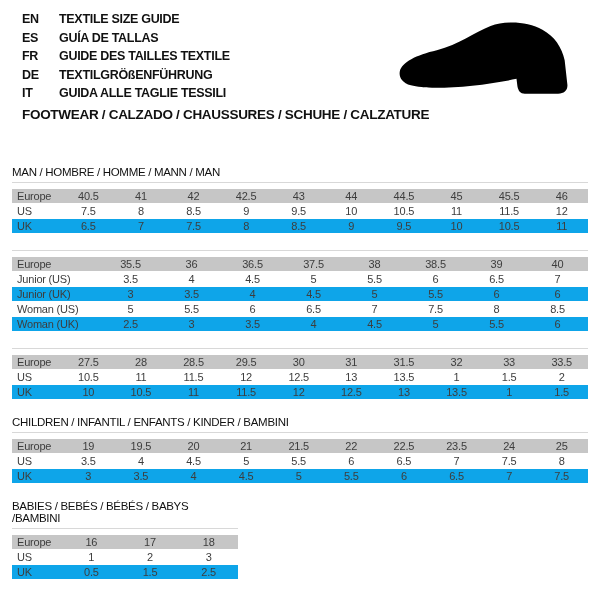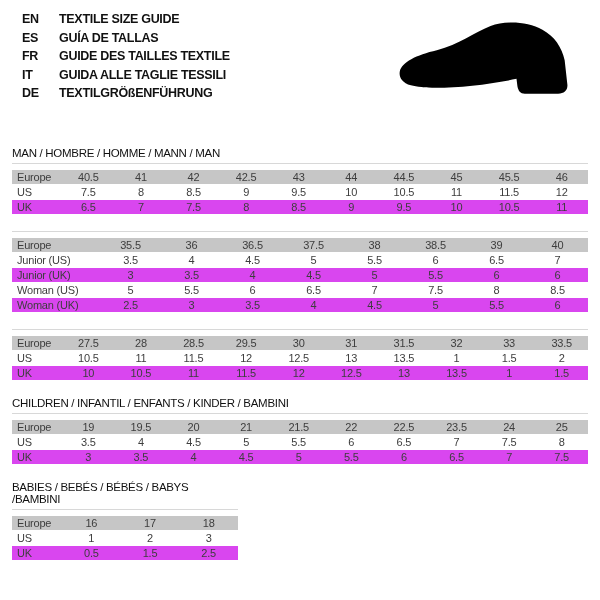--- a/index.html
+++ b/index.html
@@ -53,21 +53,21 @@
   .row {
     display:grid;
     height:14px;
     line-height:14px;
     font-size:11px;
     letter-spacing:-0.2px;
     margin-bottom:1px;
     background:#ffffff;
   }
   .row.head { background:#c6c6c6; }
-  .row.alt  { background:#d946ef; }
+  .row.alt  { background:#0ea5e9; }
   .cell { text-align:center; overflow:hidden; white-space:nowrap; }
   .cell.label { text-align:left; padding-left:5px; }
   .cols-10 .row { grid-template-columns:50px repeat(10, 1fr); }
   .cols-8  .row { grid-template-columns:88px repeat(8, 1fr); }
   .cols-3  { width:226px; }
   .cols-3 .row { grid-template-columns:50px repeat(3, 1fr); }
 </style>
 </head>
 <body>
 
@@ -80,29 +80,30 @@
     </div>
     <div class="lang-row">
       <span class="lang-code">ES</span>
       <span class="lang-text">GUÍA DE TALLAS</span>
     </div>
     <div class="lang-row">
       <span class="lang-code">FR</span>
       <span class="lang-text">GUIDE DES TAILLES TEXTILE</span>
     </div>
     <div class="lang-row">
+      <span class="lang-code">DE</span>
+      <span class="lang-text">TEXTILGRÖßENFÜHRUNG</span>
+    </div>
+    <div class="lang-row">
       <span class="lang-code">IT</span>
       <span class="lang-text">GUIDA ALLE TAGLIE TESSILI</span>
     </div>
-    <div class="lang-row">
-      <span class="lang-code">DE</span>
-      <span class="lang-text">TEXTILGRÖßENFÜHRUNG</span>
-    </div>
   </div>
 
+  <div class="category-line">FOOTWEAR / CALZADO / CHAUSSURES / SCHUHE / CALZATURE</div>
 
   <svg class="shoe" viewBox="0 0 200 95" xmlns="http://www.w3.org/2000/svg" aria-hidden="true">
     <path fill="#000000" d="
       M8,62
       C10,52 26,44 48,39
       C72,33 88,20 106,13
       C122,7 146,8 162,17
       C175,24 183,36 186,50
       L189,77
       C189,83 185,86 179,86

